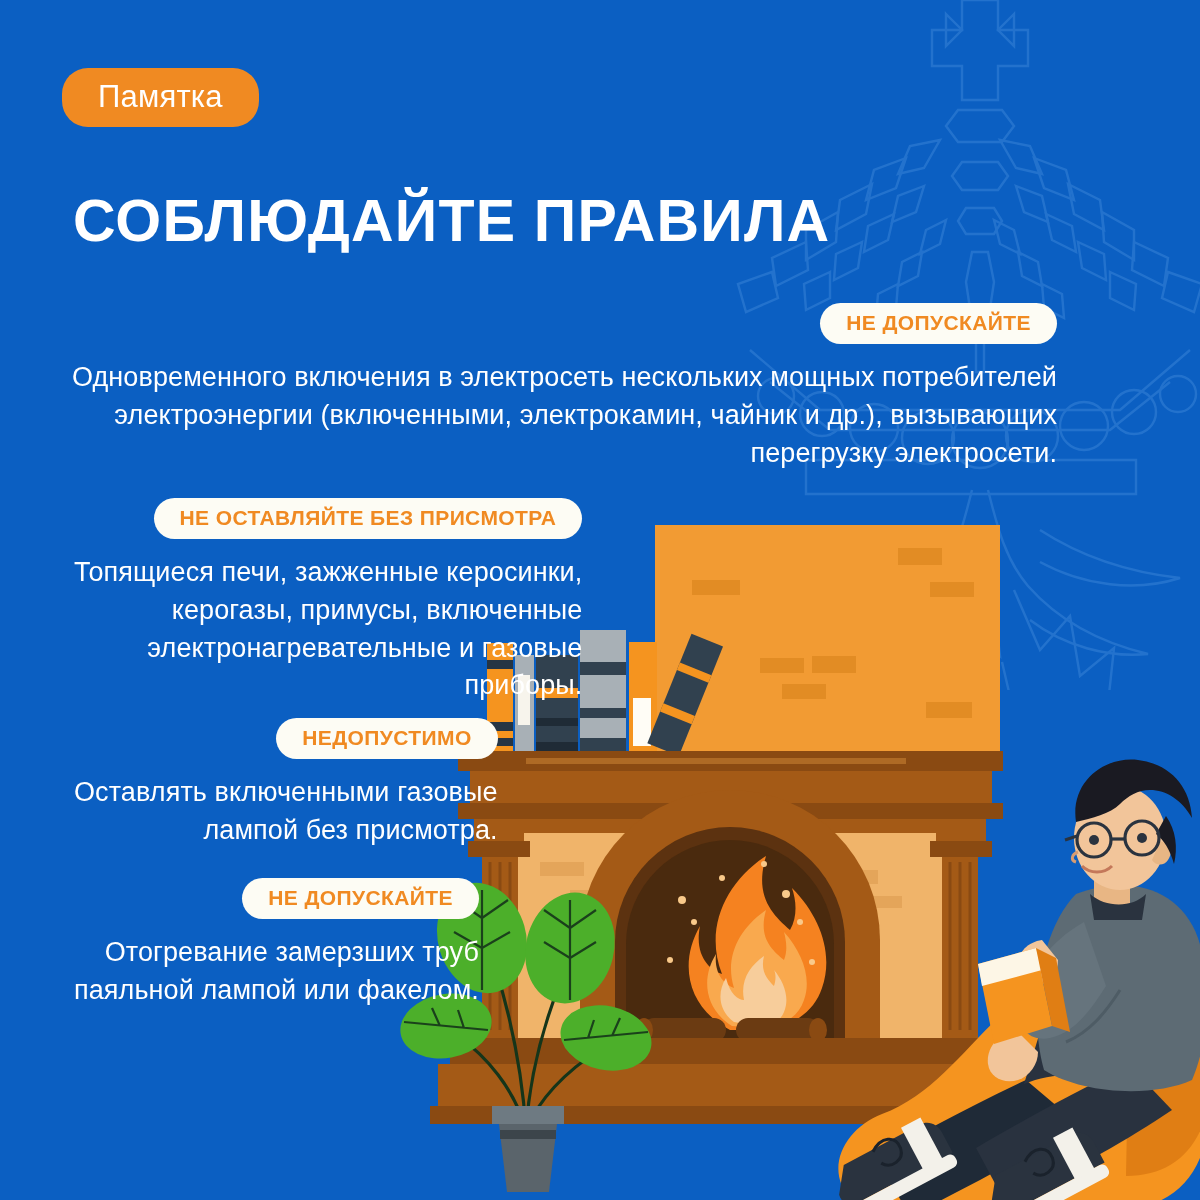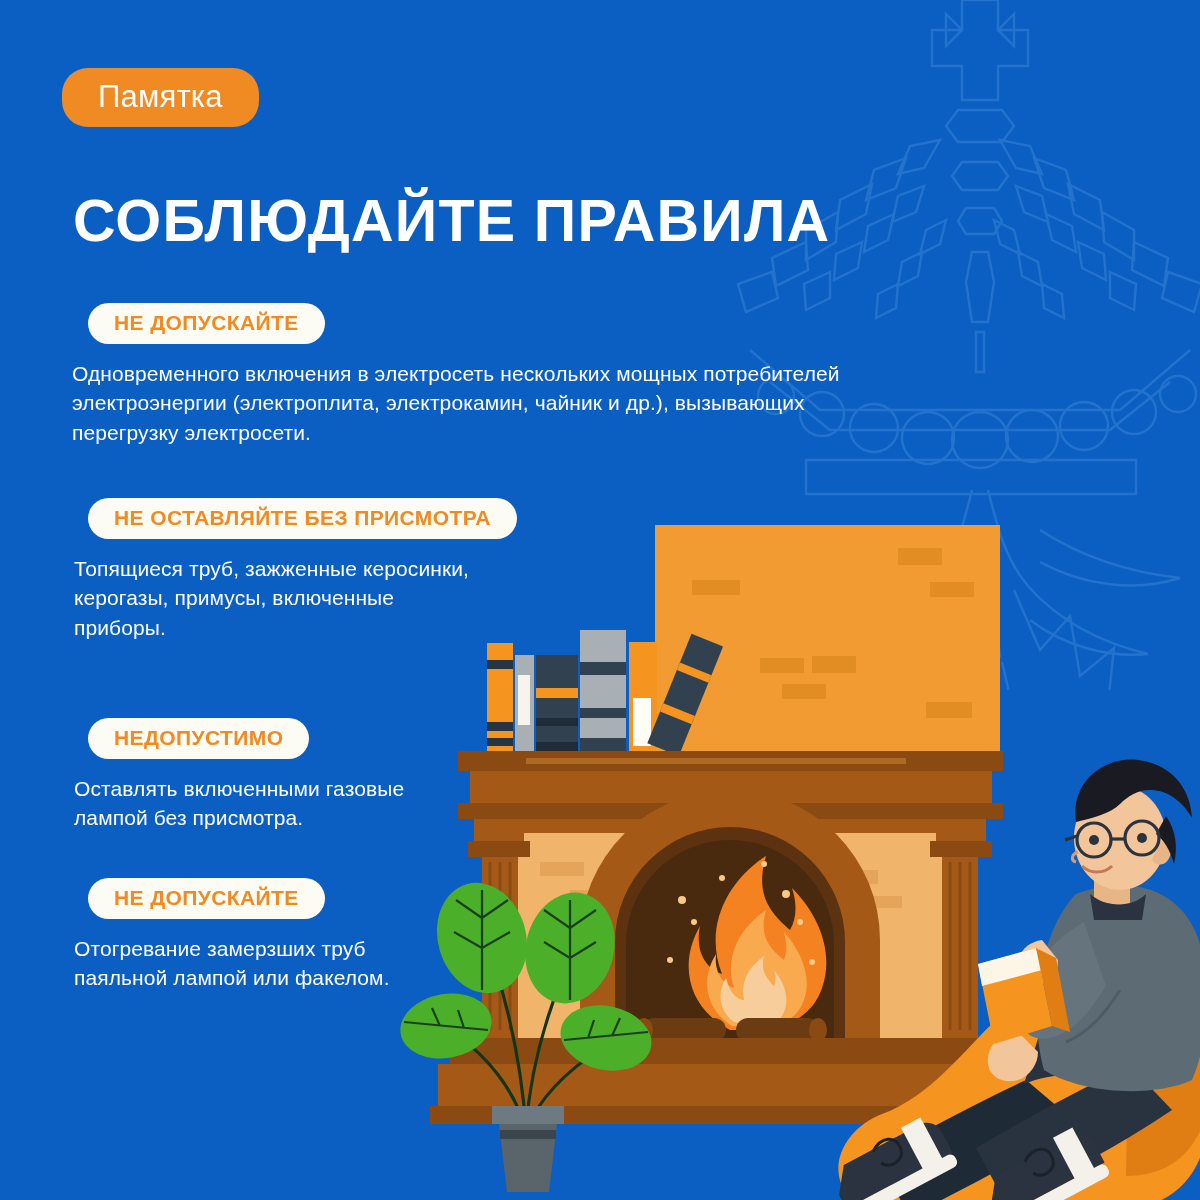--- a/index.html
+++ b/index.html
@@ -25,29 +25,29 @@
     font-size:31px; letter-spacing:.2px; line-height:1;
   }
   .title {
     position:absolute; left:73px; top:192px;
     color:#ffffff; font-size:59px; font-weight:bold;
     letter-spacing:1.2px; line-height:1; white-space:nowrap;
   }
 
   
   .rules { position:absolute; left:0; top:0; width:1200px; }
-  .rule { position:absolute; left:74px; }
+  .rule { position:absolute; left:74px;text-align:right; }
   .pill {
     display:inline-block; background:#fdfcf4; color:#f08a22;
     border-radius:22px; padding:9px 26px 11px 26px;
     font-size:21px; font-weight:bold; letter-spacing:.4px; line-height:1;
     white-space:nowrap;
   }
   .body {
-    margin-top:15px; color:#ffffff; font-size:21px;
+    margin-top:15px; color:#ffffff; font-size:27px;
     line-height:1.40; letter-spacing:.1px;
   }
   .body .ln { display:block; white-space:nowrap; }
   .rule.r1 { top:303px; left:74px; }
   .rule.r1 .pill { margin-left:14px; }
   .rule.r1 .body { margin-left:-2px; }
   .rule.r2 { top:498px; left:74px; }
   .rule.r2 .pill { margin-left:14px; }
   .rule.r3 { top:718px; left:74px; }
   .rule.r3 .pill { margin-left:14px; }
@@ -347,30 +347,31 @@
       </g>
     </svg>
   </div>
 
   <div class="rules">
 
     <div class="rule r1">
       <div class="pill">НЕ ДОПУСКАЙТЕ</div>
       <div class="body">
         <span class="ln">Одновременного включения в электросеть нескольких мощных потребителей</span>
-        <span class="ln">электроэнергии (электроплита, электрокамин, чайник и др.), вызывающих</span>
+        <span class="ln">электроэнергии (включенными, электрокамин, чайник и др.), вызывающих</span>
         <span class="ln">перегрузку электросети.</span>
       </div>
     </div>
 
     <div class="rule r2">
       <div class="pill">НЕ ОСТАВЛЯЙТЕ БЕЗ ПРИСМОТРА</div>
       <div class="body">
-        <span class="ln">Топящиеся труб, зажженные керосинки,</span>
+        <span class="ln">Топящиеся печи, зажженные керосинки,</span>
         <span class="ln">керогазы, примусы, включенные</span>
+        <span class="ln">электронагревательные и газовые</span>
         <span class="ln">приборы.</span>
       </div>
     </div>
 
     <div class="rule r3">
       <div class="pill">НЕДОПУСТИМО</div>
       <div class="body">
         <span class="ln">Оставлять включенными газовые</span>
         <span class="ln">лампой без присмотра.</span>
       </div>

